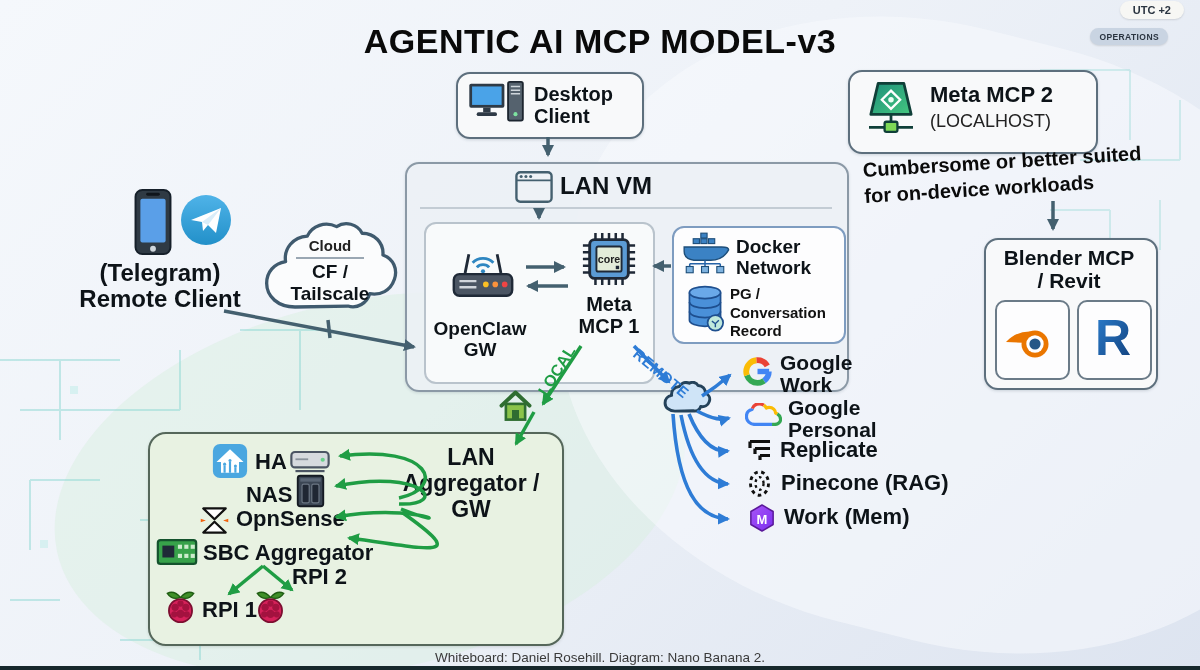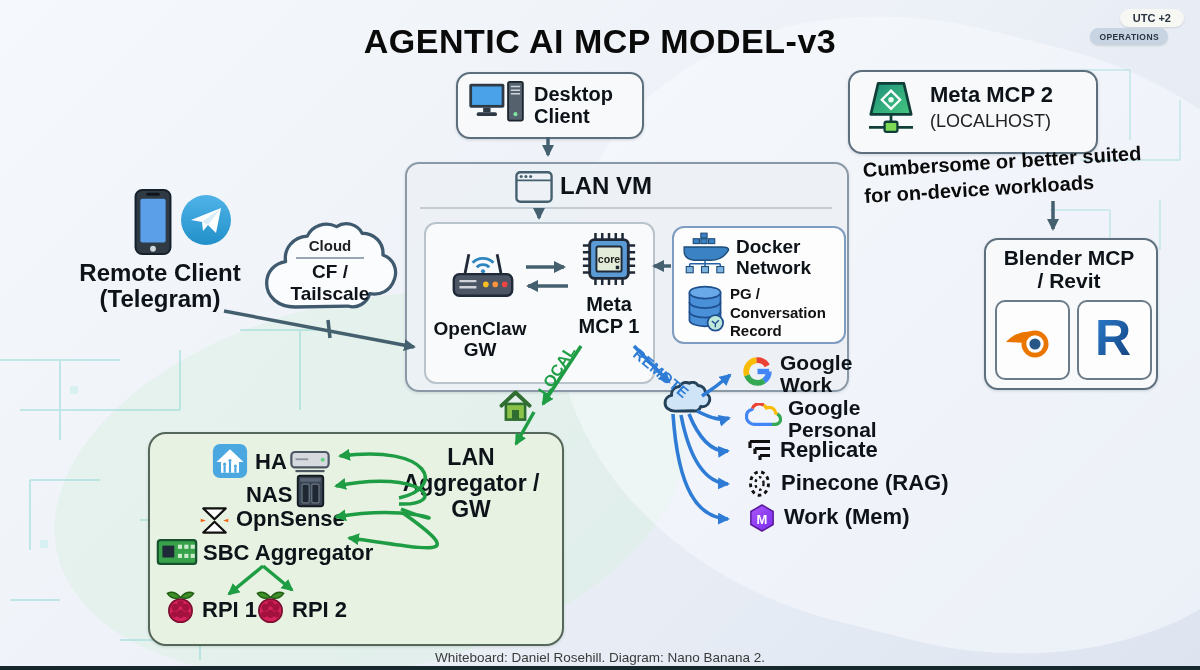--- a/index.html
+++ b/index.html
@@ -48,22 +48,22 @@
         <linearGradient id="tg" x1="0" y1="0" x2="0" y2="1">
           <stop offset="0" stop-color="#4fb3e8"></stop>
           <stop offset="1" stop-color="#2290c9"></stop>
         </linearGradient>
       </defs>
     <circle cx="26" cy="26" r="25" fill="url(#tg)"></circle>
     <path d="M11 26 L41 14 L36 39 L28 31 L23 37 L22 28 Z" fill="#fff"></path>
     <path d="M22 28 L41 14 L28 31 Z" fill="#d9edf9"></path>
   </svg>
   <div class="abs b800 ctr" style="left:60px;top:260px;width:200px;font-size:24px;line-height:26px;">
+    <span class="ln" style="font-weight:700">(Telegram)</span>
     <span class="ln">Remote Client</span>
-    <span class="ln" style="font-weight:700">(Telegram)</span>
   </div>
 
   <svg class="abs" style="left:258px;top:220px" width="144" height="104" viewBox="0 0 150 110">
     <path d="M38 92 C20 92 8 81 8 67 C8 55 16 46 28 44 C26 30 36 18 51 17 C56 6 70 1 82 7 C91 1 104 4 109 14 C122 14 132 24 131 37 C142 41 147 52 143 63 C139 75 128 80 117 78 C114 88 104 94 94 91 L38 92 Z" fill="#fbfcfd" stroke="#3f5a6e" stroke-width="3.5" stroke-linejoin="round"></path>
   </svg>
   <div class="abs ctr" style="left:286px;top:237px;width:88px;">
     <span class="ln" style="font-size:15px;font-weight:600;color:#222;">Cloud</span>
     <span class="ln" style="height:2px;background:#9aa7b3;margin:3px 10px 2px;"></span>
     <span class="ln b800" style="font-size:19px;">CF /</span>
     <span class="ln b800" style="font-size:19px;">Tailscale</span>
@@ -281,21 +281,21 @@
     <circle cx="20" cy="27" r="14" fill="#d6215a" stroke="#7c0f31" stroke-width="2.2"></circle>
     <g fill="#a3123f">
         <circle cx="13.5" cy="23" r="4.4"></circle>
         <circle cx="26.5" cy="23" r="4.4"></circle>
         <circle cx="20" cy="31" r="5"></circle>
         <circle cx="12.5" cy="31.5" r="3.8"></circle>
         <circle cx="27.5" cy="31.5" r="3.8"></circle>
         <circle cx="20" cy="18.5" r="3.8"></circle>
       </g>
   </svg>
-  <div class="abs b800" style="left:292px;top:597px;font-size:22px;">RPI 2</div>
+  <div class="abs b800" style="left:292px;top:564px;font-size:22px;">RPI 2</div>
 
   <svg class="abs" style="left:742px;top:356px" width="31" height="31" viewBox="0 0 48 48">
     <g fill="none" stroke-width="9">
       <circle cx="24" cy="24" r="17.5" pathLength="360" stroke="#4285F4" stroke-dasharray="55 305"></circle>
       <circle cx="24" cy="24" r="17.5" pathLength="360" stroke="#34A853" stroke-dasharray="105 255" stroke-dashoffset="-55"></circle>
       <circle cx="24" cy="24" r="17.5" pathLength="360" stroke="#FBBC05" stroke-dasharray="105 255" stroke-dashoffset="-160"></circle>
       <circle cx="24" cy="24" r="17.5" pathLength="360" stroke="#EA4335" stroke-dasharray="65 295" stroke-dashoffset="-265"></circle>
     </g>
     <rect x="24" y="19.8" width="18" height="8.4" fill="#4285F4"></rect>
   </svg>
@@ -374,17 +374,17 @@
     <g fill="none" style="stroke:var(--blue,#2e7cd6)" stroke-width="3.6">
       <path d="M634 346 L669 382" marker-end="url(#aB)"></path>
       <path d="M702 396 C716 387 723 381 730 375" marker-end="url(#aB)"></path>
       <path d="M697 411 C714 420 722 420 729 418" marker-end="url(#aB)"></path>
       <path d="M689 414 C702 446 716 452 728 451" marker-end="url(#aB)"></path>
       <path d="M681 415 C691 467 710 483 728 484" marker-end="url(#aB)"></path>
       <path d="M673 414 C678 490 698 518 728 519" marker-end="url(#aB)"></path>
     </g>
   </svg>
 
-  <div class="pill" style="top:9px;right:16px;background:#f7f7f4;padding:3px 13px;font-size:11px;">UTC +2</div>
+  <div class="pill" style="top:1px;right:16px;background:#f7f7f4;padding:3px 13px;font-size:11px;">UTC +2</div>
   <div class="pill" style="top:28px;right:32px;background:#c9d4e2;padding:3.5px 9px;font-size:8.5px;letter-spacing:.4px;">OPERATIONS</div>
   <div class="abs ctr" style="left:0;right:0;top:650px;font-size:13.5px;font-weight:500;color:#3a3a3a;">Whiteboard: Daniel Rosehill. Diagram: Nano Banana 2.</div>
   <div class="abs" style="left:0;top:666px;width:1200px;height:4px;background:#17282c;"></div>
 </div>
 
 </body></html>

